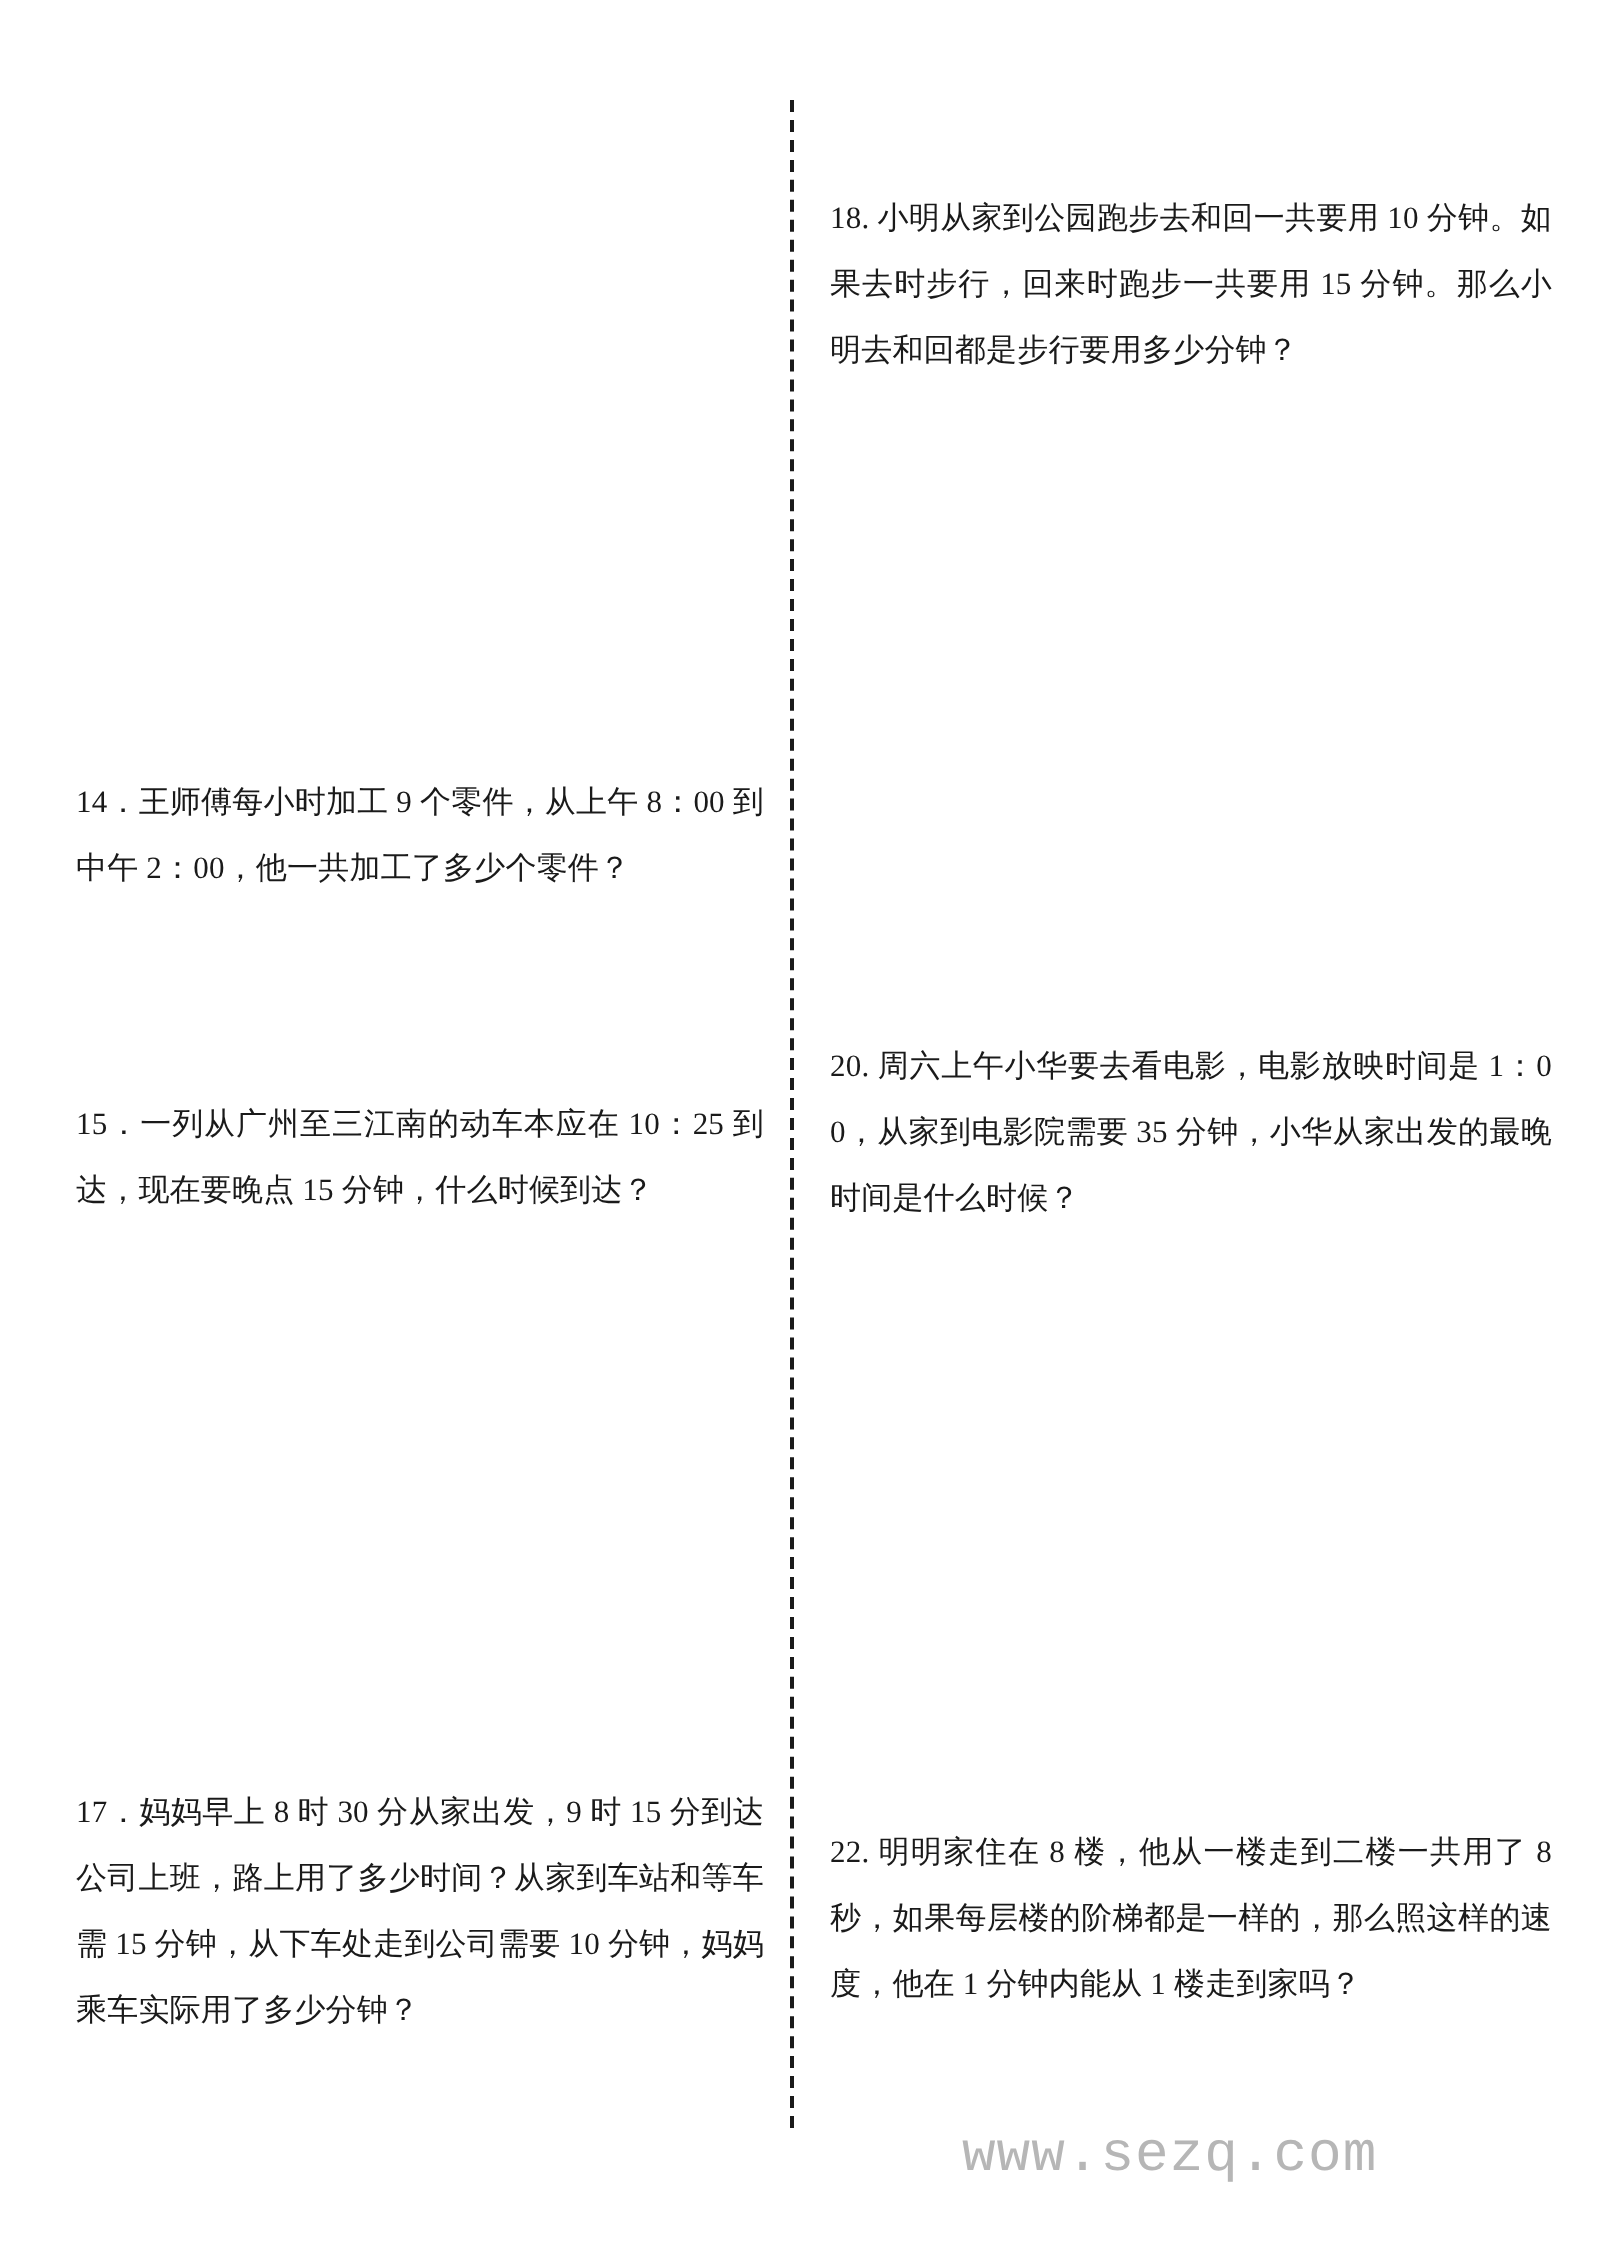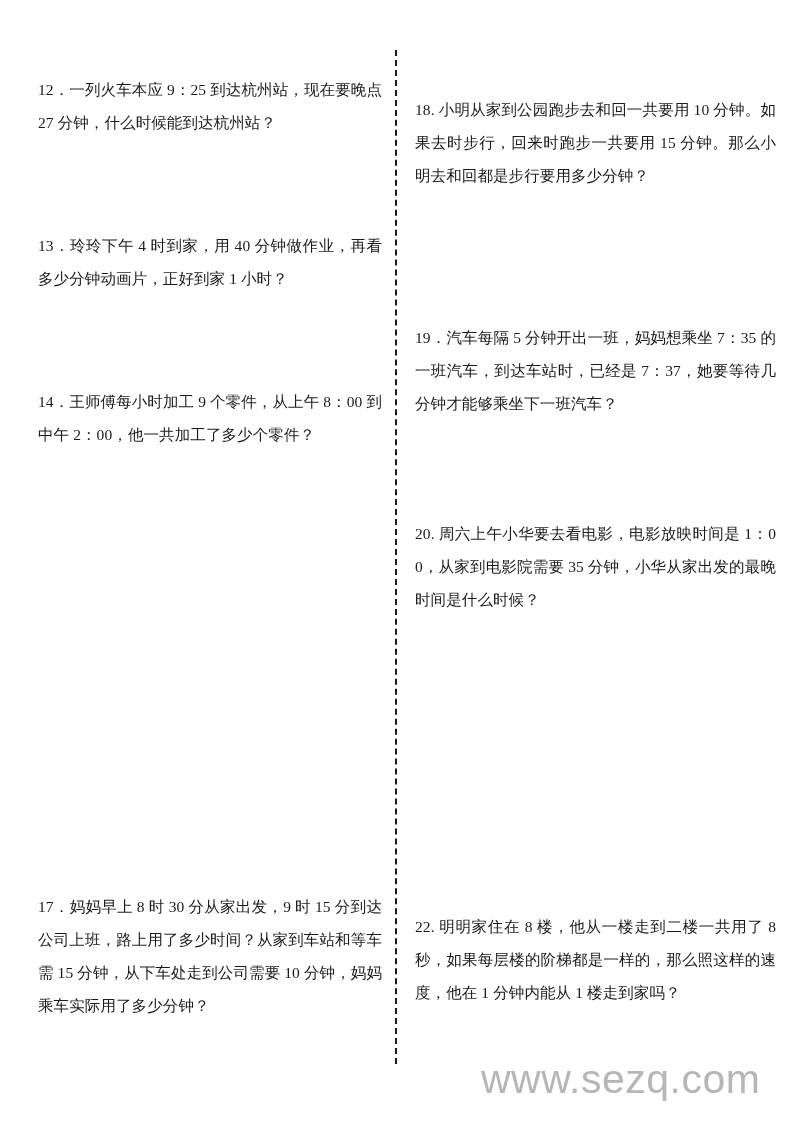--- a/index.html
+++ b/index.html
@@ -74,45 +74,43 @@
   .q19 { top: 285px; }
   .q20 { top: 481px; }
   .q21 { top: 685px; }
   .q22 { top: 874px; }
 
   
   #watermark {
     position: absolute;
     left: 481px;
     top: 1055px;
-    font-family: Liberation Sans, sans-serif;
-    font-size: 41px;
+    font-family: Liberation Mono, monospace;
+    font-size: 28px;
     line-height: 48px;
     color: #b6b6b6;
     letter-spacing: 0.5px;
     white-space: nowrap;
     user-select: none;
   }
 </style>
 </head>
 <body>
 
 <div id="page">
 
   <div id="divider"></div>
 
   <div id="col-left" class="column">
-    <p class="question q12">12．一列火车本应 9：25 到达杭州站，现在要晚点 27 分钟，什么时候能到达杭州站？</p>
-    <p class="question q13">13．玲玲下午 4 时到家，用 40 分钟做作业，再看多少分钟动画片，正好到家 1 小时？</p>
     <p class="question q14">14．王师傅每小时加工 9 个零件，从上午 8：00 到中午 2：00，他一共加工了多少个零件？</p>
+    <p class="question q15">15．一列从广州至三江南的动车本应在 10：25 到达，现在要晚点 15 分钟，什么时候到达？</p>
     <p class="question q17">17．妈妈早上 8 时 30 分从家出发，9 时 15 分到达公司上班，路上用了多少时间？从家到车站和等车需 15 分钟，从下车处走到公司需要 10 分钟，妈妈乘车实际用了多少分钟？</p>
   </div>
 
   <div id="col-right" class="column">
     <p class="question q18">18. 小明从家到公园跑步去和回一共要用 10 分钟。如果去时步行，回来时跑步一共要用 15 分钟。那么小明去和回都是步行要用多少分钟？</p>
-    <p class="question q19">19．汽车每隔 5 分钟开出一班，妈妈想乘坐 7：35 的一班汽车，到达车站时，已经是 7：37，她要等待几分钟才能够乘坐下一班汽车？</p>
     <p class="question q20">20. 周六上午小华要去看电影，电影放映时间是 1：00，从家到电影院需要 35 分钟，小华从家出发的最晚时间是什么时候？</p>
     <p class="question q22">22. 明明家住在 8 楼，他从一楼走到二楼一共用了 8 秒，如果每层楼的阶梯都是一样的，那么照这样的速度，他在 1 分钟内能从 1 楼走到家吗？</p>
   </div>
 
   <div id="watermark">www.sezq.com</div>
 
 </div>
 
 </body></html>

